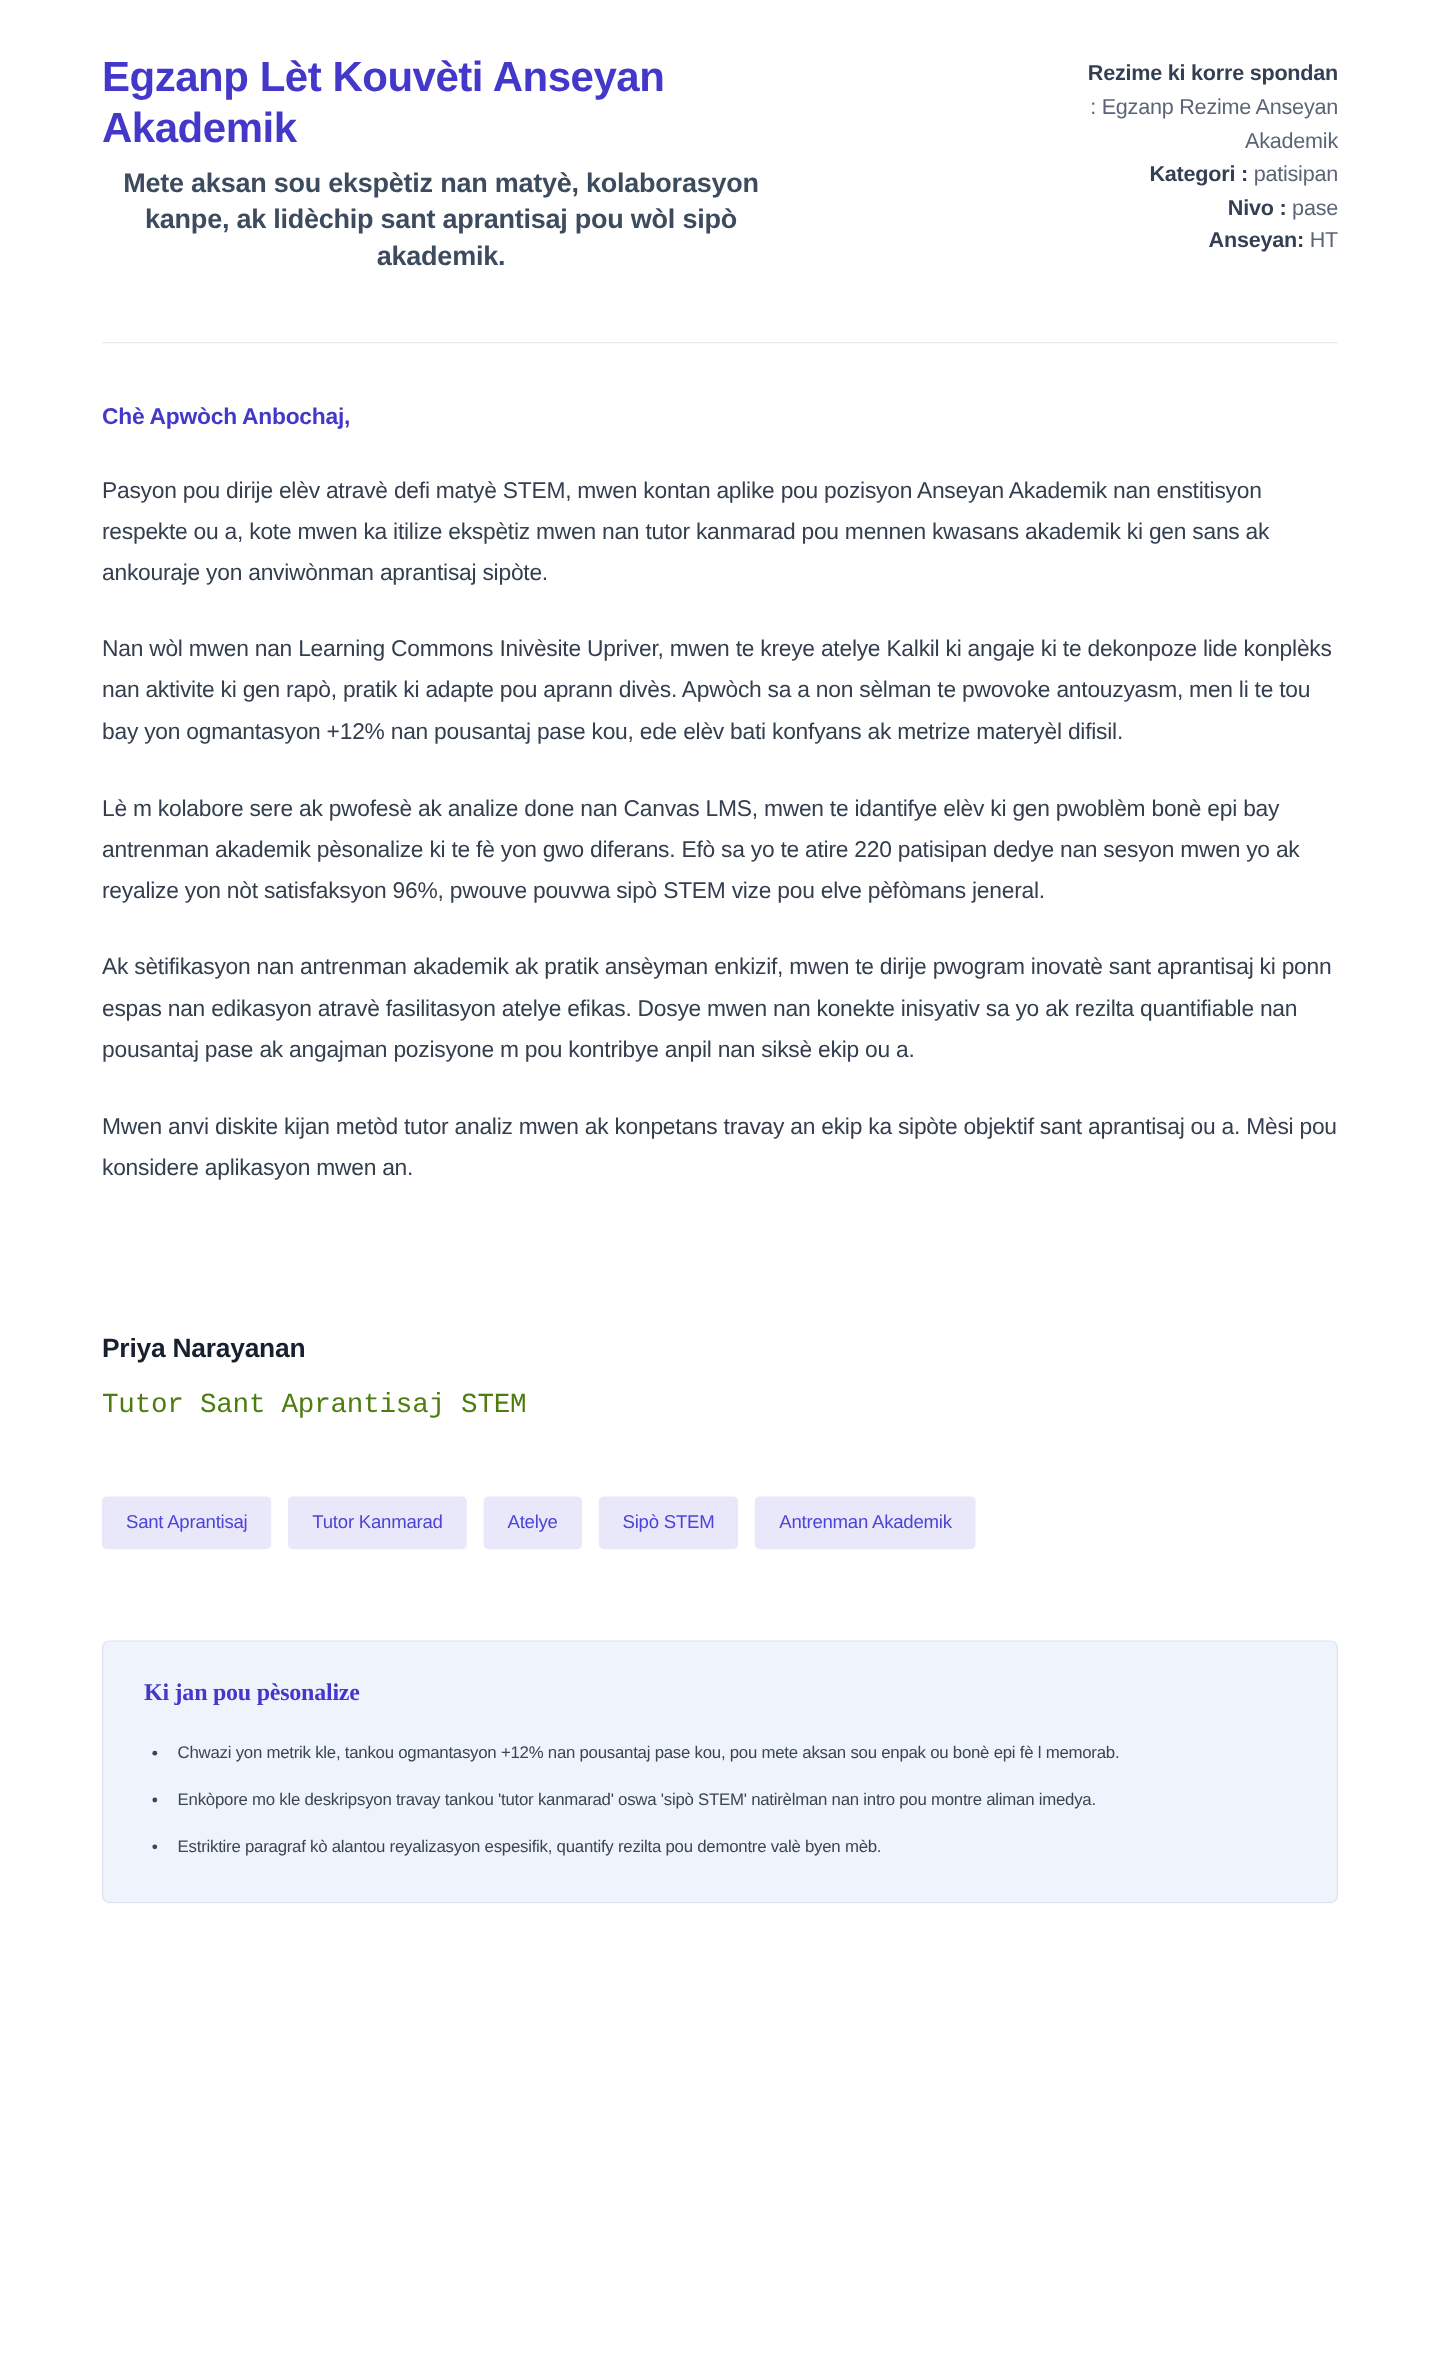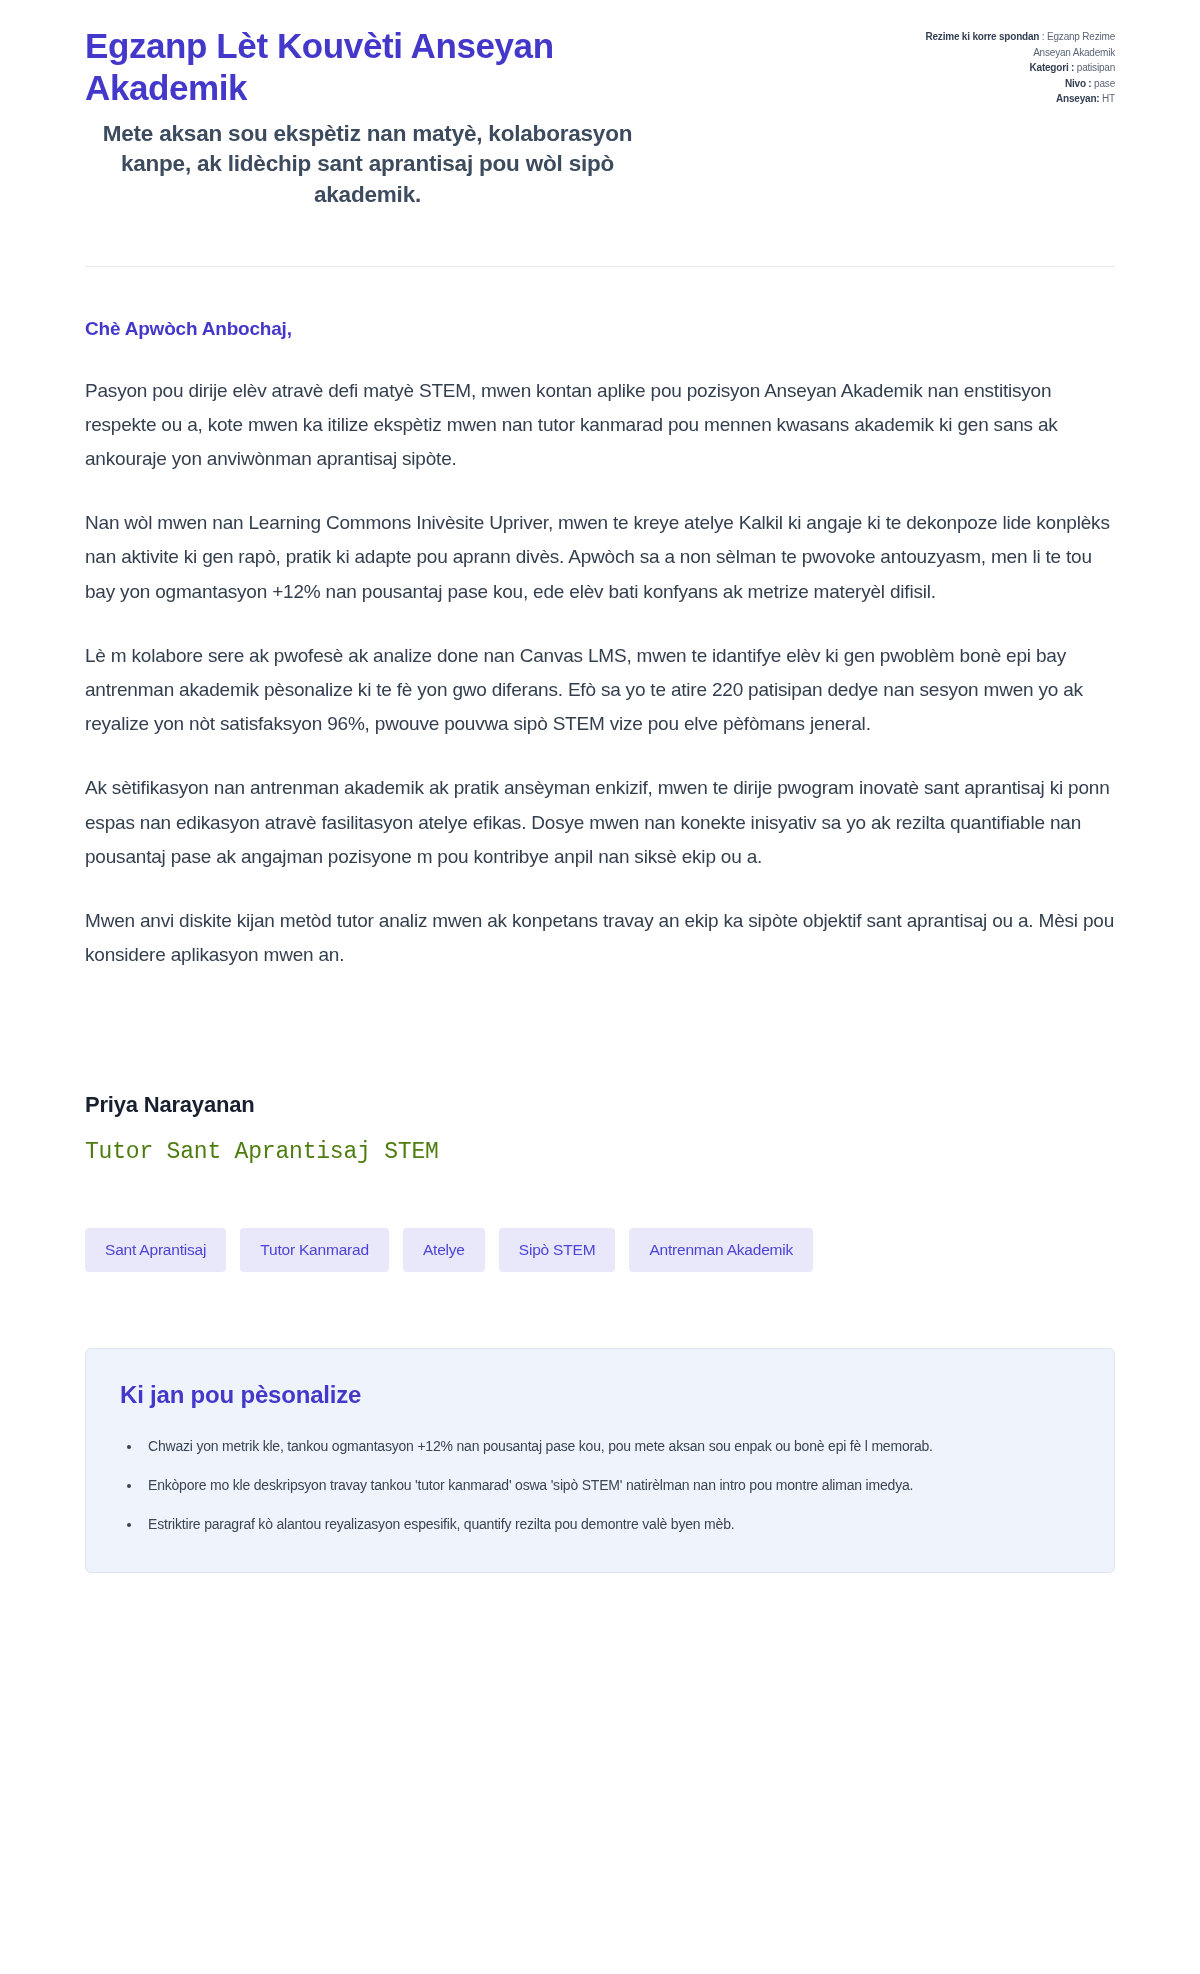--- a/index.html
+++ b/index.html
@@ -9,39 +9,39 @@
     --meta-label:#333f52; --meta-value:#5b6577;
     --signature-name:#18202f; --divider:#e4e7ec;
   }
   *{box-sizing:border-box;}
   html,body{margin:0;padding:0;background:#ffffff;}
   body{
     font-family:"Liberation Sans", sans-serif;
     color:var(--body-text);
     letter-spacing:-0.2px;
   }
-  .page{width:1030px;margin:0 auto;padding:25px 0 69px;}
+  .page{width:1030px;margin:0 auto;padding:44px 0 69px;}
 
   
   .header{display:flex;justify-content:space-between;align-items:flex-start;}
   .header-left{max-width:640px;}
   h1.title{
     margin:0;max-width:560px;
     font-size:35px;line-height:1.2;font-weight:700;
     color:var(--accent);letter-spacing:-0.4px;
   }
   .subtitle{
     margin:10px 0 0;max-width:565px;
     font-size:22.5px;line-height:1.35;font-weight:700;
     color:var(--subtitle-text);
     text-align:center;
   }
   .meta{
     width:212px;flex:none;margin-top:4px;
-    text-align:right;font-size:10px;line-height:1.55;
+    text-align:right;font-size:18px;line-height:1.55;
     color:var(--meta-value);
   }
   .meta-item{display:block;}
   .meta-item strong{color:var(--meta-label);font-weight:700;}
 
   .divider{border:none;border-top:1px solid var(--divider);margin:56px 0 0;}
 
   
   .greeting{
     margin:48px 0 0;
@@ -63,21 +63,21 @@
   }
 
   
   .callout{
     margin-top:76px;background:var(--callout-bg);
     border:1px solid var(--callout-border);border-radius:6px;
     padding:30px 34px 34px;
   }
   .callout h2{
     margin:0;color:var(--accent);
-    font-size:24px;font-weight:700;line-height:1.3;letter-spacing:-0.2px;
+    font-size:20px;font-weight:700;line-height:1.3;letter-spacing:-0.2px;font-family:Liberation Serif, serif;
   }
   .callout ul{margin:24px 0 0;padding:0 0 0 22px;}
   .callout li{
     font-size:14px;line-height:1.8;color:#3a4553;
     margin:0 0 14px;padding-left:6px;
   }
   .callout li:last-child{margin-bottom:0;}
 </style>
 </head>
 <body>

